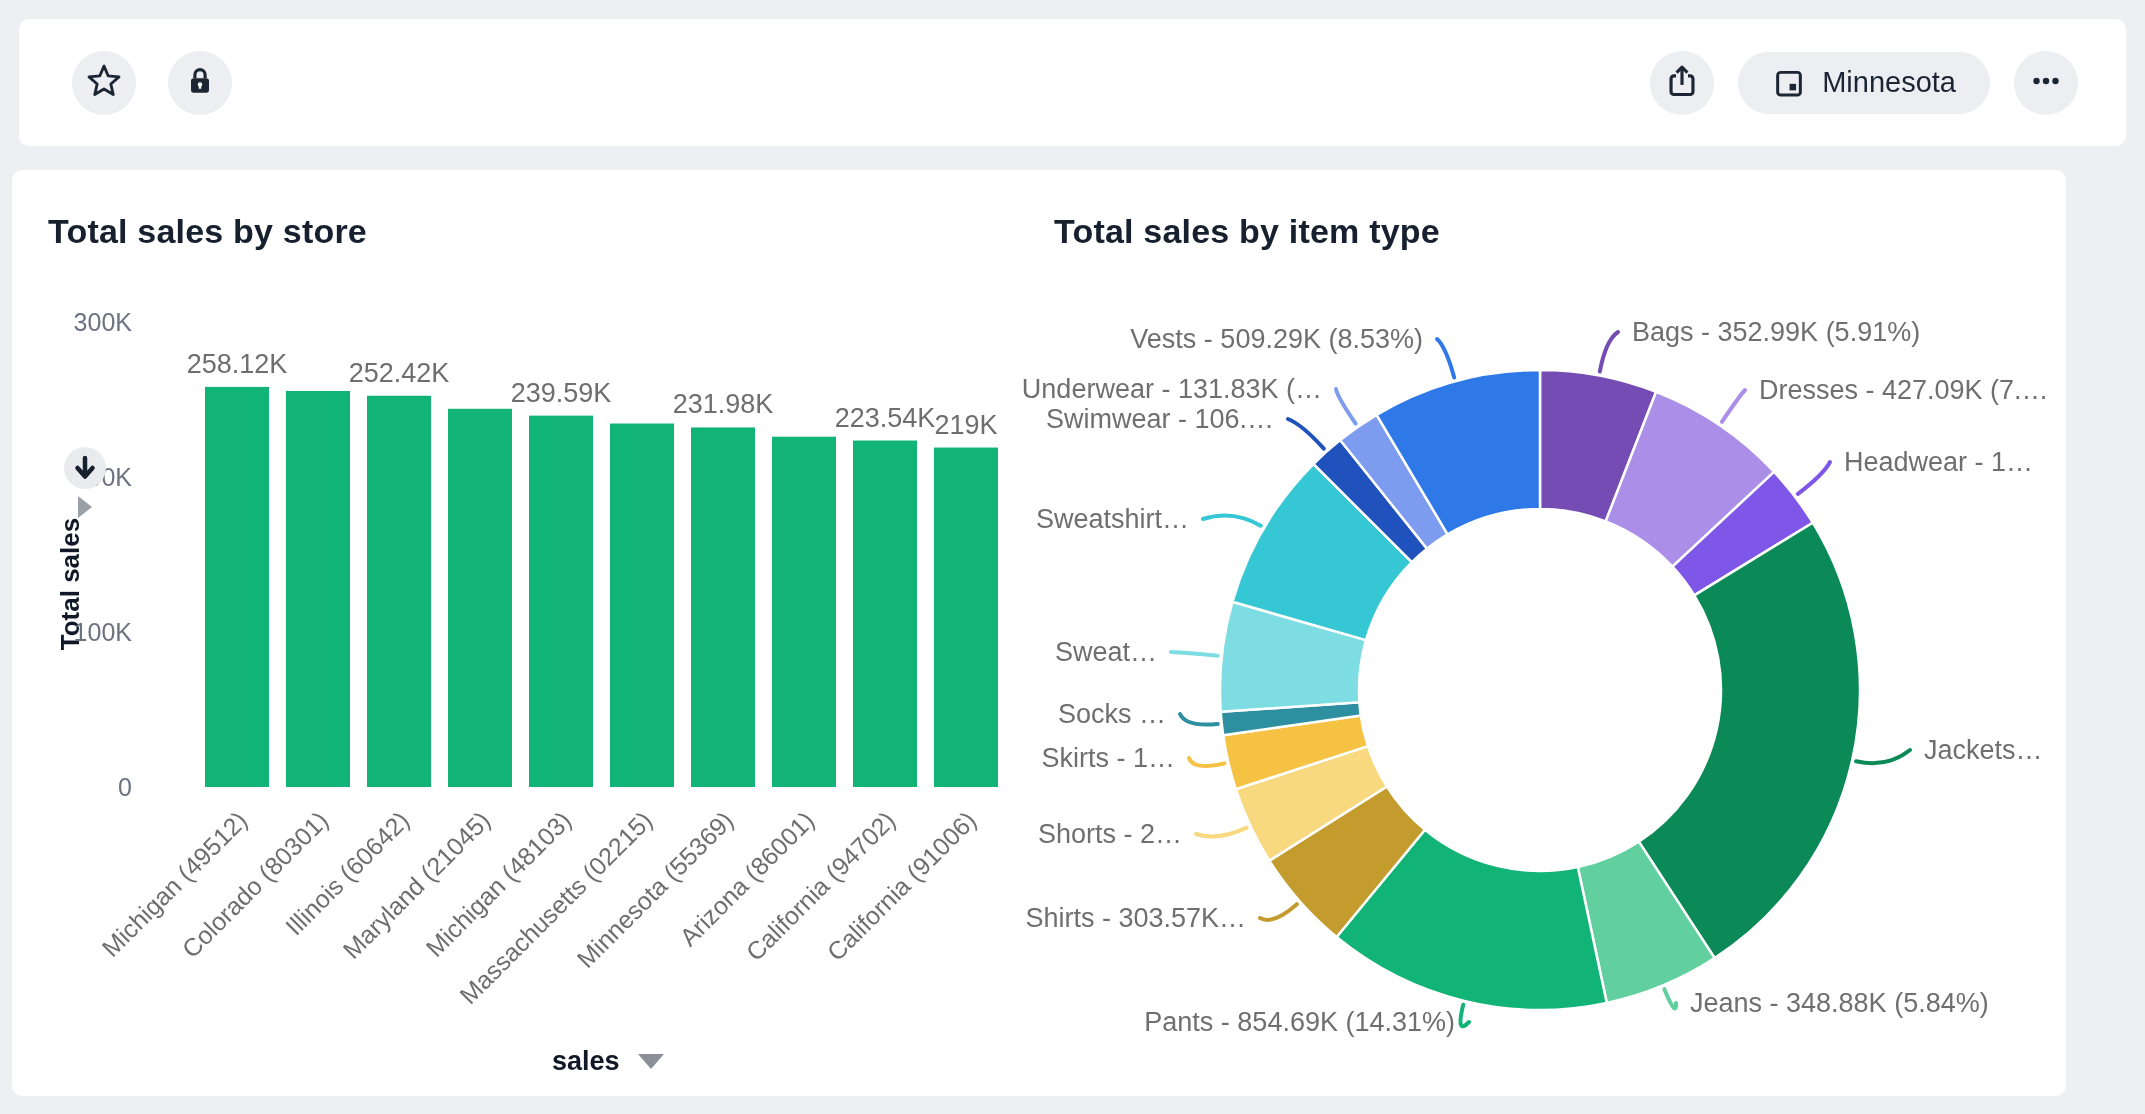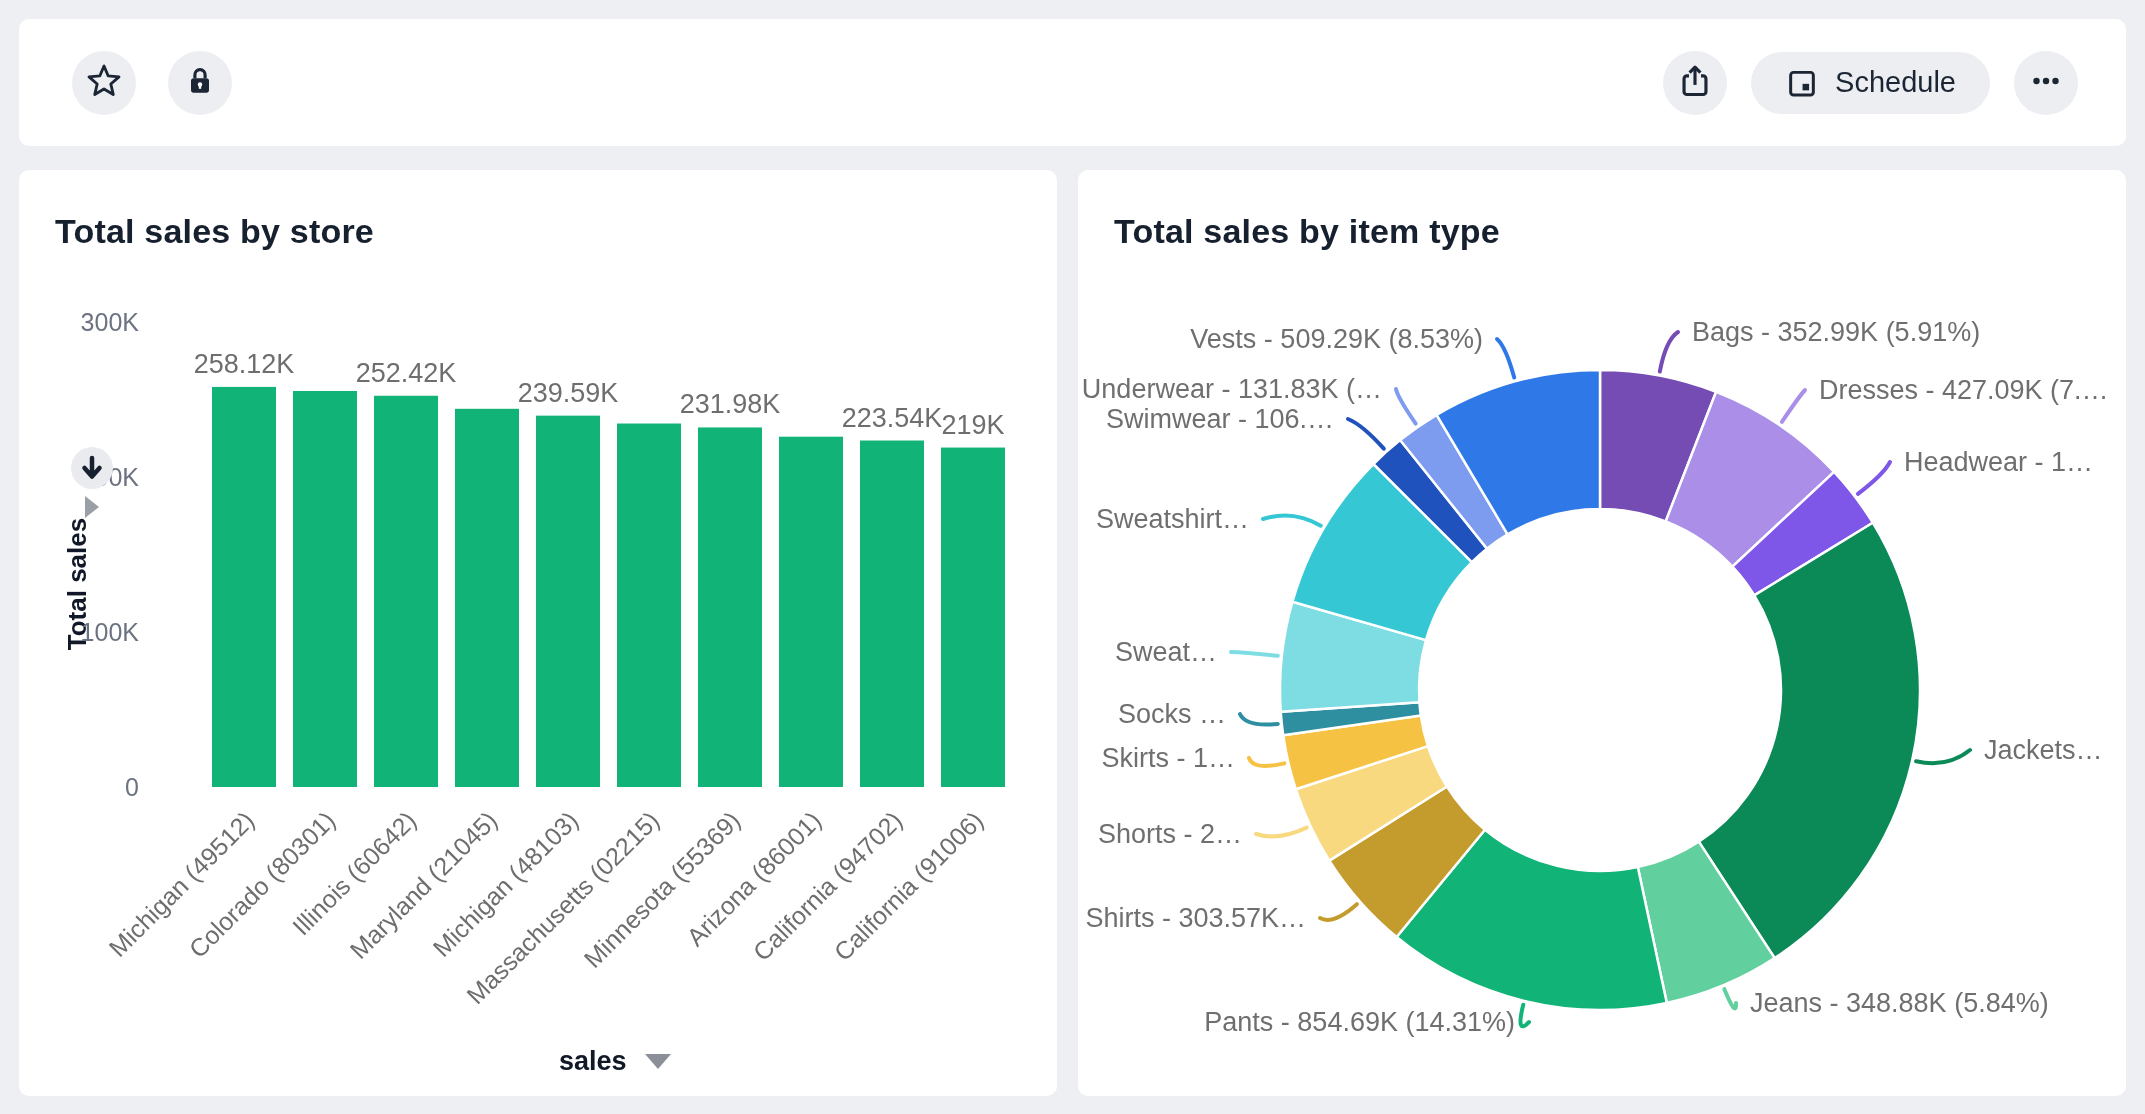--- a/index.html
+++ b/index.html
@@ -28,22 +28,22 @@
     background: #eceef2; border: none; cursor: pointer;
     display: flex; align-items: center; gap: 16px;
     padding: 0 34px;
     font-family: "Liberation Sans", sans-serif;
     font-size: 29px; color: #1b2533;
   }
   .card {
     position: absolute; top: 170px; height: 926px;
     background: #ffffff; border-radius: 10px;
   }
-  .card-left  { left: 19px;   width: 1038px; }
-  .card-right { left: 1078px; width: 1048px; }
+  .card-left  { left: 12px;   width: 1038px; }
+  .card-right { left: 1018px; width: 1048px; }
   .card-title {
     position: absolute; left: 36px; top: 42px;
     font-size: 34px; font-weight: 700; color: #16202e;
     letter-spacing: 0.2px;
   }
   .chart-host { position: absolute; inset: 0; }
   .chart-host svg { position: absolute; left: 0; top: 0; }
   .y-axis-title {
     position: absolute; left: 58px; top: 414px;
     transform: translate(-50%,-50%) rotate(-90deg);
@@ -93,21 +93,21 @@
         </svg>
       </span>
     </button>
     <button class="pill-btn">
       <span style="display:flex;">
         <svg width="34" height="34" viewBox="0 0 24 24">
           <rect x="4" y="4.5" width="16" height="16" rx="2" fill="none" stroke="#1b2533" stroke-width="2.1"></rect>
           <rect x="12.4" y="12.6" width="4.6" height="4.6" fill="#1b2533"></rect>
         </svg>
       </span>
-      <span>Schedule</span>
+      <span>Minnesota</span>
     </button>
     <button class="icon-btn">
       <span>
         <svg width="38" height="38" viewBox="0 0 32 32">
           <circle cx="8" cy="16" r="2.7" fill="#1b2533"></circle>
           <circle cx="16" cy="16" r="2.7" fill="#1b2533"></circle>
           <circle cx="24" cy="16" r="2.7" fill="#1b2533"></circle>
         </svg>
       </span>
     </button>

